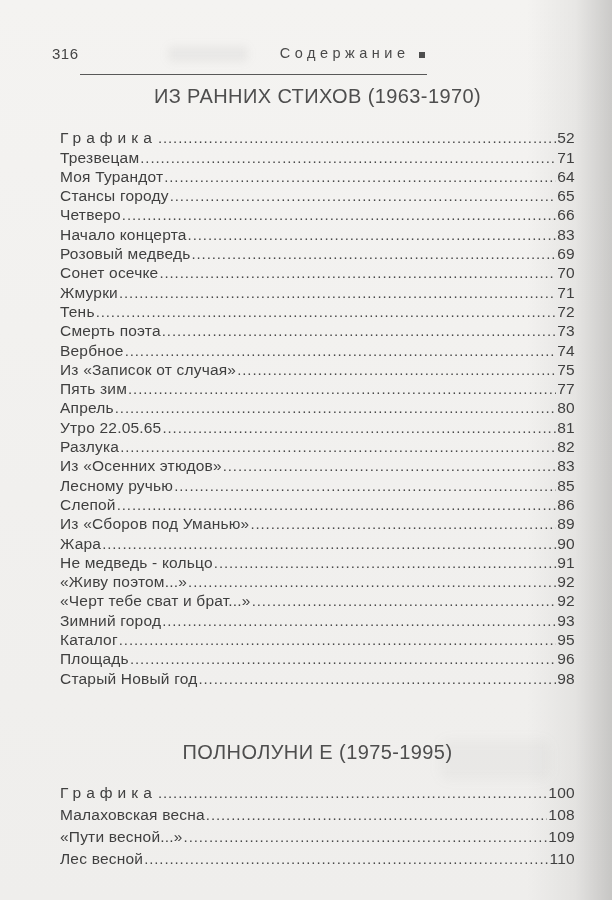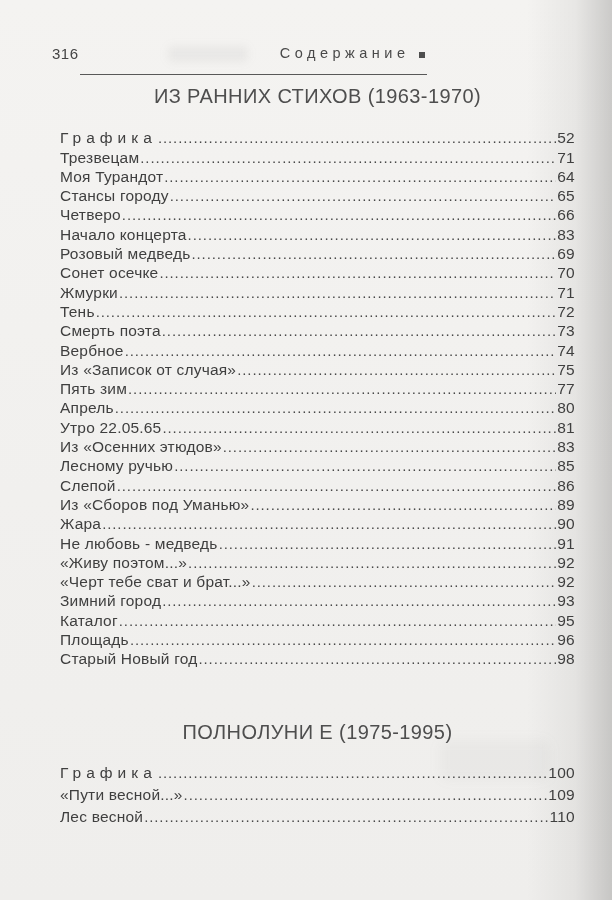--- a/index.html
+++ b/index.html
@@ -158,20 +158,25 @@
             <span class="title">Апрель</span>
             <span class="leader"></span>
             <span class="num">80</span>
           </div>
           <div class="row">
             <span class="title">Утро 22.05.65</span>
             <span class="leader"></span>
             <span class="num">81</span>
           </div>
           <div class="row">
+            <span class="title">Разлука</span>
+            <span class="leader"></span>
+            <span class="num">82</span>
+          </div>
+          <div class="row">
             <span class="title">Из «Осенних этюдов»</span>
             <span class="leader"></span>
             <span class="num">83</span>
           </div>
           <div class="row">
             <span class="title">Лесному ручью</span>
             <span class="leader"></span>
             <span class="num">85</span>
           </div>
           <div class="row">
@@ -183,21 +188,21 @@
             <span class="title">Из «Сборов под Уманью»</span>
             <span class="leader"></span>
             <span class="num">89</span>
           </div>
           <div class="row">
             <span class="title">Жара</span>
             <span class="leader"></span>
             <span class="num">90</span>
           </div>
           <div class="row">
-            <span class="title">Не любовь - медведь</span>
+            <span class="title">Не медведь - кольцо</span>
             <span class="leader"></span>
             <span class="num">91</span>
           </div>
           <div class="row">
             <span class="title">«Живу поэтом...»</span>
             <span class="leader"></span>
             <span class="num">92</span>
           </div>
           <div class="row">
             <span class="title">«Черт тебе сват и брат...»</span>
@@ -228,20 +233,25 @@
       </div>
       <div class="section section-2">
         <div class="section-heading">ПОЛНОЛУНИ Е (1975-1995)</div>
         <div class="entries">
           <div class="row">
             <span class="title spaced">Графика</span>
             <span class="leader"></span>
             <span class="num">100</span>
           </div>
           <div class="row">
+            <span class="title">Малаховская весна</span>
+            <span class="leader"></span>
+            <span class="num">108</span>
+          </div>
+          <div class="row">
             <span class="title">«Пути весной...»</span>
             <span class="leader"></span>
             <span class="num">109</span>
           </div>
           <div class="row">
             <span class="title">Лес весной</span>
             <span class="leader"></span>
             <span class="num">110</span>
           </div>
         </div>

